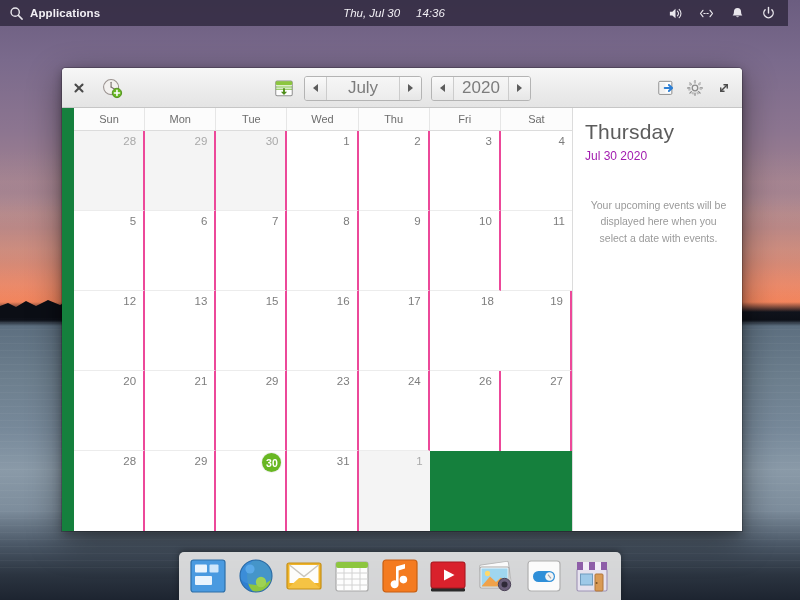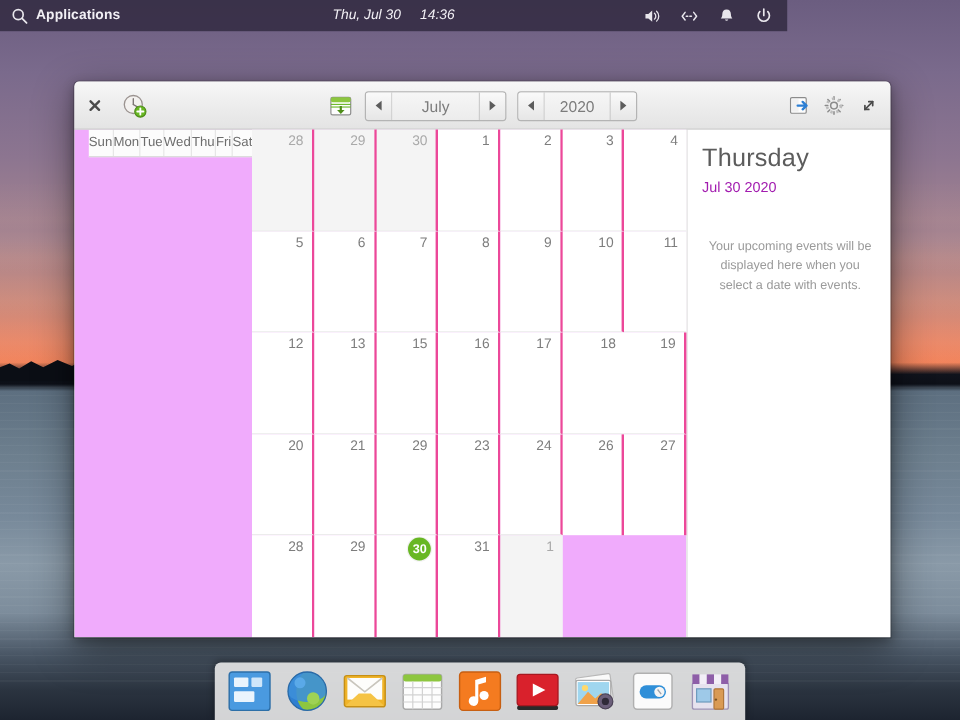--- a/index.html
+++ b/index.html
@@ -55,21 +55,21 @@
     position: absolute; left: 0; top: 296px; width: 250px; height: 22px;
     background: #0b0e15;
     clip-path: polygon(0 22px, 0 10px, 8px 7px, 16px 11px, 26px 5px, 36px 10px,
       48px 4px, 60px 9px, 72px 3px, 84px 9px, 96px 6px, 110px 10px, 124px 5px,
       138px 9px, 152px 7px, 168px 11px, 182px 8px, 198px 12px, 214px 9px,
       232px 13px, 250px 12px, 250px 22px);
   }
 
   
   #top-panel {
-    position: absolute; left: 0; top: 0; width: 656px; height: 26px;
+    position: absolute; left: 0; top: 0; width: 788px; height: 26px;
     background: rgba(48,40,62,0.82);
     display: flex; align-items: center;
     color: #f2f0f5;
     font-size: 11.5px;
     z-index: 40;
   }
   #panel-left { display: flex; align-items: center; gap: 6px; padding-left: 9px; }
   #panel-left .lbl { font-weight: bold; font-size: 11.5px; letter-spacing: .1px; }
   #panel-center {
     position: absolute; left: 0; right: 0; top: 0; height: 26px;
@@ -140,29 +140,29 @@
   .nav-arrow.l { border-right: 1px solid #cccccc; }
   .nav-arrow.r { border-left: 1px solid #cccccc; }
   .nav-arrow i {
     display: block; width: 0; height: 0;
     border-top: 4px solid transparent; border-bottom: 4px solid transparent;
   }
   .nav-arrow.l i { border-right: 5px solid #5c5c5c; }
   .nav-arrow.r i { border-left: 5px solid #5c5c5c; }
   .nav-label {
     min-width: 72px; display: flex; align-items: center; justify-content: center;
-    font-size: 13px; color: #7c7c7c;
+    font-size: 17px; color: #7c7c7c;
     background: linear-gradient(to bottom,#f6f6f6,#ececec);
     padding: 0 8px;
   }
   .nav-label.year { min-width: 54px; }
 
   
   #cal-body { flex: 1; display: flex; min-height: 0; }
-  #grid-wrap { flex: 1; display: flex; flex-direction: row; min-width: 0; background: #f0abfc; padding-left: 12px; }
+  #grid-wrap { flex: 1; display: flex; flex-direction: column; min-width: 0; background: #15803d; padding-left: 12px; }
 
   #weekdays {
     display: grid; grid-template-columns: repeat(7, 1fr);
     height: 23px; flex: 0 0 23px;
     border-bottom: 1px solid #dcdcdc;
     background: #fcfcfc;
   }
   #weekdays div {
     display: flex; align-items: center; justify-content: center;
     font-size: 11px; color: #6d6d6d;

